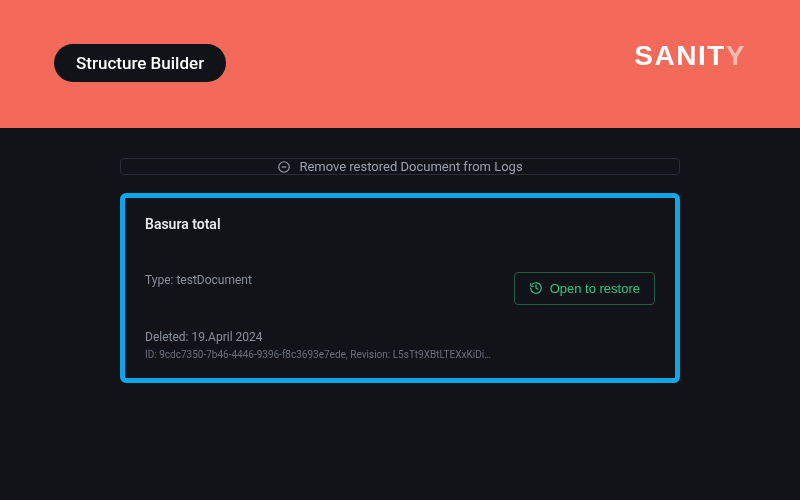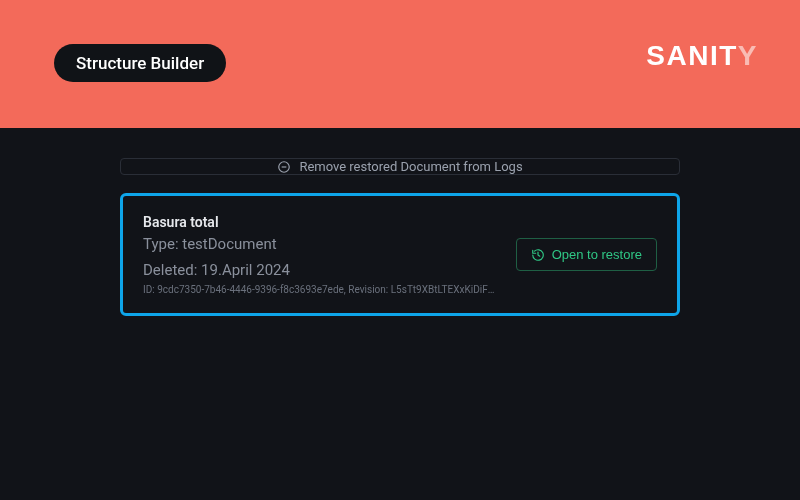--- a/index.html
+++ b/index.html
@@ -2,29 +2,29 @@
 <html><head>
 <meta charset="utf-8">
 <style>
   * { margin: 0; padding: 0; box-sizing: border-box; }
   html, body { width: 800px; height: 500px; overflow: hidden; font-family: -apple-system, BlinkMacSystemFont, "Segoe UI", Roboto, Helvetica, Arial, sans-serif; }
   .page { width: 800px; height: 500px; background: #111318; display: flex; flex-direction: column; }
   .hero { background: #f36a5a; padding: 44px 54px 36px 54px; position: relative; }
   .pill { display: inline-block; background: #101317; color: #ffffff; font-size: 17px; font-weight: 500; padding: 9px 22px; border-radius: 999px; margin-bottom: 10px; }
   .headline { font-size: 45px; line-height: 1.12; font-weight: 400; letter-spacing: -0.5px; color: #141414; }
   .headline .accent { color: #ffffff; }
-  .brand { position: absolute; top: 40px; right: 42px; color: #ffffff; font-weight: 800; font-size: 28px; letter-spacing: 1.5px; font-family: Arial, sans-serif; margin-left: 12px; }
+  .brand { position: absolute; top: 40px; right: 54px; color: #ffffff; font-weight: 800; font-size: 28px; letter-spacing: 1.5px; font-family: Arial, sans-serif; margin-left: 12px; }
   .brand .faded { opacity: 0.55; }
   .panel { flex: 1; padding: 30px 120px 0 120px; }
   .remove-bar { border: 1px solid #2a2e37; border-radius: 4px; padding: 0 0; text-align: center; color: #9aa1ad; font-size: 13px; display: flex; align-items: center; justify-content: center; gap: 8px; margin-bottom: 18px; }
   .remove-bar svg { width: 14px; height: 14px; stroke: #9aa1ad; }
-  .card { border: 3px solid #0ea5e9; border-radius: 6px; padding: 18px 20px; display: flex; align-items: center; justify-content: space-between; gap: 20px; }
+  .card { border: 5px solid #0ea5e9; border-radius: 6px; padding: 18px 20px; display: flex; align-items: center; justify-content: space-between; gap: 20px; }
   .card-left { display: flex; flex-direction: column; gap: 3px; min-width: 0; }
   .doc-title { color: #e6e8ec; font-size: 14px; font-weight: 600; }
-  .meta { color: #8a909c; font-size: 15px; line-height: 1.5; }
+  .meta { color: #8a909c; font-size: 12px; line-height: 1.5; margin-top: 36px; }
   .meta-small { color: #6a707c; font-size: 10px; white-space: nowrap; overflow: hidden; text-overflow: ellipsis; }
   .restore-btn { border: 1px solid #1f5f44; color: #2fc785; background: transparent; font-size: 13px; padding: 8px 14px; border-radius: 4px; display: inline-flex; align-items: center; gap: 7px; cursor: pointer; white-space: nowrap; }
   .restore-btn svg { width: 14px; height: 14px; stroke: #2fc785; fill: none; }
 </style>
 </head>
 <body>
 
 <div class="page">
 
   <div class="hero">

